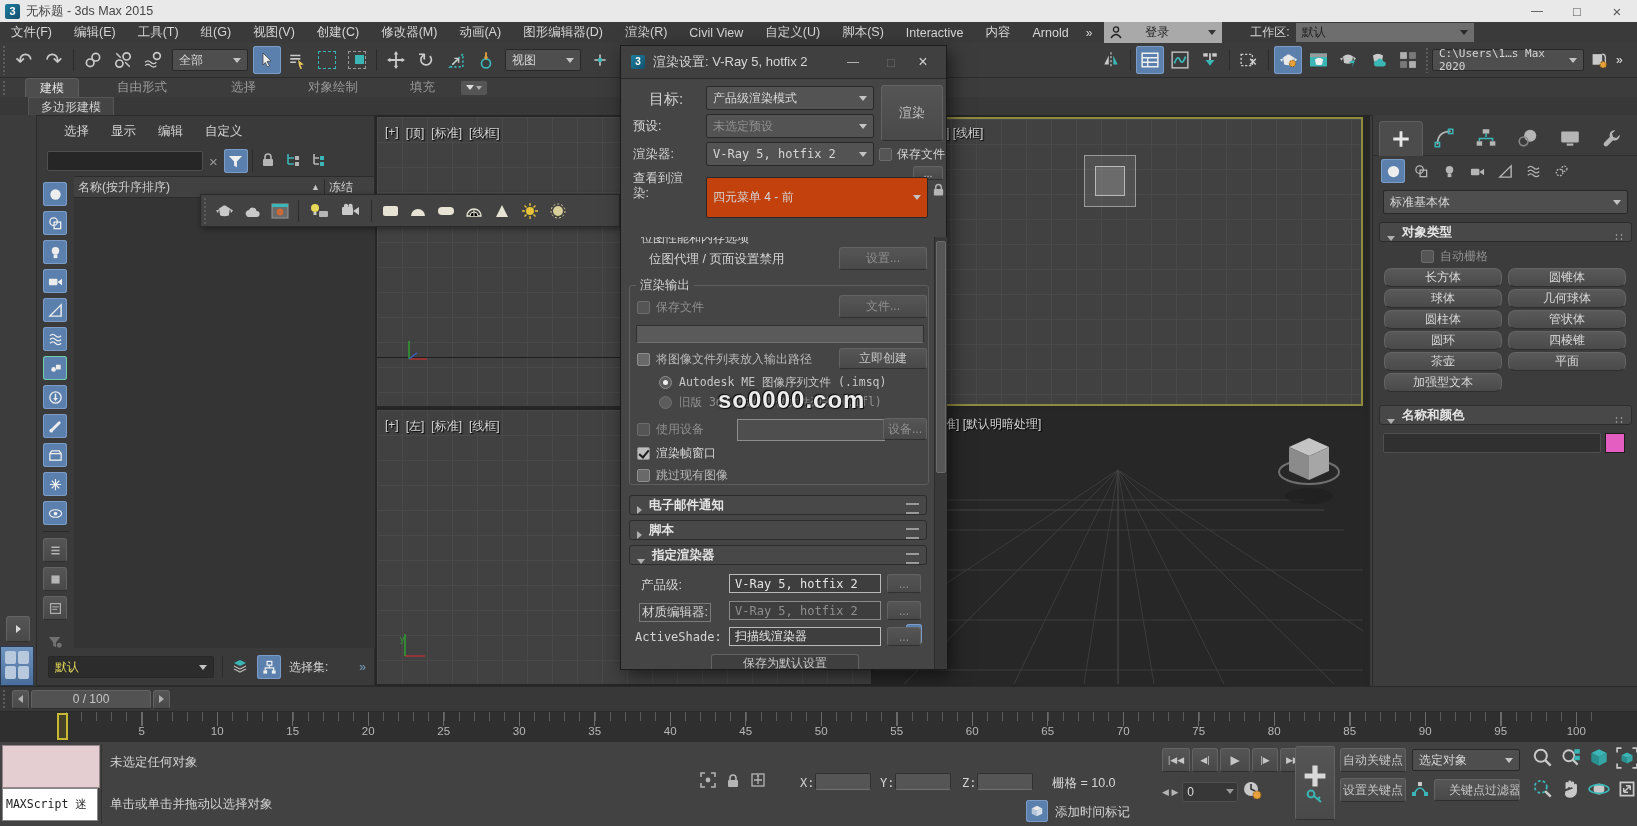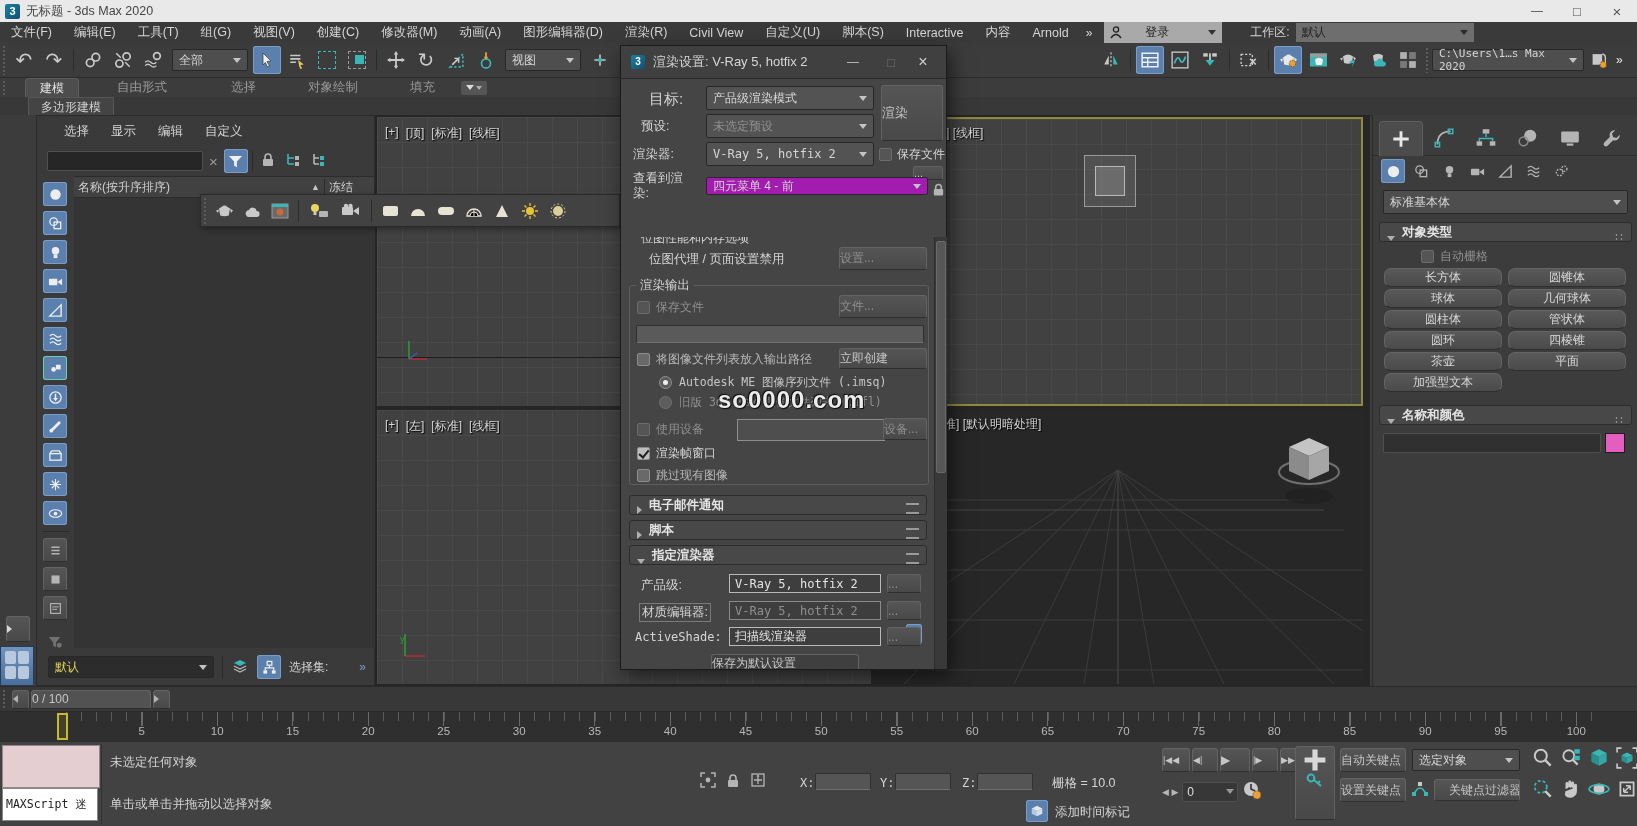--- a/index.html
+++ b/index.html
@@ -8,21 +8,21 @@
   .a{position:absolute}
   .f{display:flex;align-items:center}
   .tbtn{width:28px;height:28px;margin:1px 1px;border-radius:3px;display:flex;align-items:center;justify-content:center;color:#c9c9c9;font-size:16px;position:relative;flex:0 0 auto}
   .sq24{width:24px;height:24px}
   .on{background:#5b80ad;box-shadow:inset 0 0 0 1px #7a9cc6}
   .vsep{width:1px;height:22px;background:#2b2b2b;margin:0 4px;flex:0 0 auto}
   .dd{height:22px;background:#4e4e4e;border:1px solid #282828;border-radius:2px;display:flex;align-items:center;padding:0 6px;gap:6px;color:#d6d6d6;box-sizing:border-box}
   .arr{width:0;height:0;border-left:4px solid transparent;border-right:4px solid transparent;border-top:5px solid #c4c4c4;margin-left:auto;flex:0 0 auto}
   .tri-r{width:0;height:0;border-top:4px solid transparent;border-bottom:4px solid transparent;border-left:5px solid #b0b0b0;flex:0 0 auto}
   .tri-d{width:0;height:0;border-left:4px solid transparent;border-right:4px solid transparent;border-top:5px solid #b0b0b0;flex:0 0 auto}
-  .btn{background:linear-gradient(#555,#494949);border:1px solid #636363;border-bottom-color:#2f2f2f;border-radius:3px;color:#c6c6c6;display:flex;align-items:center;box-sizing:border-box}
+  .btn{background:linear-gradient(#555,#494949);border:1px solid #636363;border-bottom-color:#2f2f2f;border-radius:3px;color:#c6c6c6;display:flex;align-items:center;justify-content:center;box-sizing:border-box}
   .chk{width:13px;height:13px;background:#696969;border:1px solid #8e8e8e;border-radius:2px;flex:0 0 auto;position:relative;box-sizing:border-box}
   .chk.dis{background:#555;border-color:#6c6c6c}
   .chk.ck{background:#bdbdbd}
   .chk.ck:after{content:"";position:absolute;left:3px;top:0;width:4px;height:8px;border:solid #1d1d1d;border-width:0 2px 2px 0;transform:rotate(40deg)}
   .rad{width:13px;height:13px;border-radius:50%;background:#5c5c5c;border:1px solid #909090;position:relative;flex:0 0 auto;box-sizing:border-box}
   .rad.sel:after{content:"";position:absolute;left:3px;top:3px;width:5px;height:5px;border-radius:50%;background:#efefef}
   .rad.dis{border-color:#707070}
   .inp{background:#5a5a5a;border:1px solid #303030;border-bottom-color:#707070;border-radius:2px;box-sizing:border-box}
   .dark-inp{background:#262626;border:1px solid #4f4f4f;border-radius:2px;box-sizing:border-box}
   .lbl{color:#d4d4d4}
@@ -39,21 +39,21 @@
   .dots6{width:10px;height:8px;background-image:radial-gradient(#8f8f8f 1px,transparent 1.2px);background-size:5px 4px;margin-left:auto}
   .handle{width:5px;align-self:stretch;background-image:radial-gradient(#5c5c5c 1px,transparent 1.2px);background-size:4px 4px;margin:2px}
 </style>
 </head>
 <body>
 
 <div class="root">
 
   <div class="a f" style="left:0;top:0;width:1637px;height:22px;background:#e9e9e9;border-bottom:1px solid #bbb">
     <div style="width:15px;height:15px;margin:0 6px 0 5px;background:linear-gradient(135deg,#1b7f9e,#14506e);color:#fff;font-weight:bold;font-size:11px;text-align:center;line-height:15px;border-radius:2px">3</div>
-    <div style="color:#444;font-size:12.5px">无标题 - 3ds Max 2020</div>
+    <div style="color:#444;font-size:12.5px">无标题 - 3ds Max 2015</div>
     <div style="margin-left:auto" class="f">
       <div style="width:40px;text-align:center;color:#555">—</div>
       <div style="width:40px;text-align:center;color:#555;font-size:13px">□</div>
       <div style="width:40px;text-align:center;color:#555;font-size:15px">×</div>
     </div>
   </div>
 
   <div class="a f" style="left:0;top:22px;width:1637px;height:21px;background:#3a3a3a;border-bottom:1px solid #2d2d2d">
     <div class="f" style="height:21px">
 
@@ -742,39 +742,39 @@
     </div>
 
     <span class="a lbl" style="left:28px;top:44px;font-size:15px">目标:</span>
     <div class="dd a" style="left:85px;top:40px;width:168px;height:24px;background:#535353">
         <span>产品级渲染模式</span>
         <div class="arr"></div>
       </div>
     <div class="btn a" style="left:260px;top:39px;width:62px;height:56px;font-size:13px">
         <span>渲染</span>
       </div>
-    <span class="a lbl" style="left:20px;top:72px;font-size:12.5px">预设:</span>
+    <span class="a lbl" style="left:12px;top:72px;font-size:12.5px">预设:</span>
     <div class="dd a" style="left:85px;top:68px;width:168px;height:24px;background:#535353">
         <span class="dim">未选定预设</span>
         <div class="arr"></div>
       </div>
     <span class="a lbl" style="left:12px;top:100px;font-size:12.5px">渲染器:</span>
     <div class="dd a" style="left:85px;top:96px;width:168px;height:24px;background:#535353">
         <span class="mono">V-Ray 5, hotfix 2</span>
         <div class="arr"></div>
       </div>
     <div class="a f" style="left:258px;top:100px;gap:5px">
       <div class="chk dis"></div>
       <span class="lbl">保存文件</span>
     </div>
     <div class="btn a" style="left:292px;top:120px;width:30px;height:14px;font-size:11px">
         <span>...</span>
       </div>
     <span class="a lbl" style="left:12px;top:125px;width:64px;line-height:15px;font-size:12.5px"><span>查看到渲</span><br><span>染:</span></span>
-    <div class="dd a" style="left:85px;top:131px;width:222px;height:18px;background:#a21caf">
+    <div class="dd a" style="left:85px;top:131px;width:222px;height:41px;background:#c2410c">
         <span>四元菜单 4 - 前</span>
         <div class="arr"></div>
       </div>
     <div class="a" style="left:311px;top:132px;width:13px;height:22px"><svg width="13" height="15" viewBox="0 0 14 15" style="margin-top:4px">
           <rect x="2" y="7" width="10" height="7" rx="1" fill="#b5b5b5"></rect>
           <path d="M4 7 v-2 a3 3 0 0 1 6 0 v2" fill="none" stroke="#b5b5b5" stroke-width="1.6"></path>
         </svg></div>
 
 
     <div class="a" style="left:0;top:191px;width:313px;height:432px;overflow:hidden">

